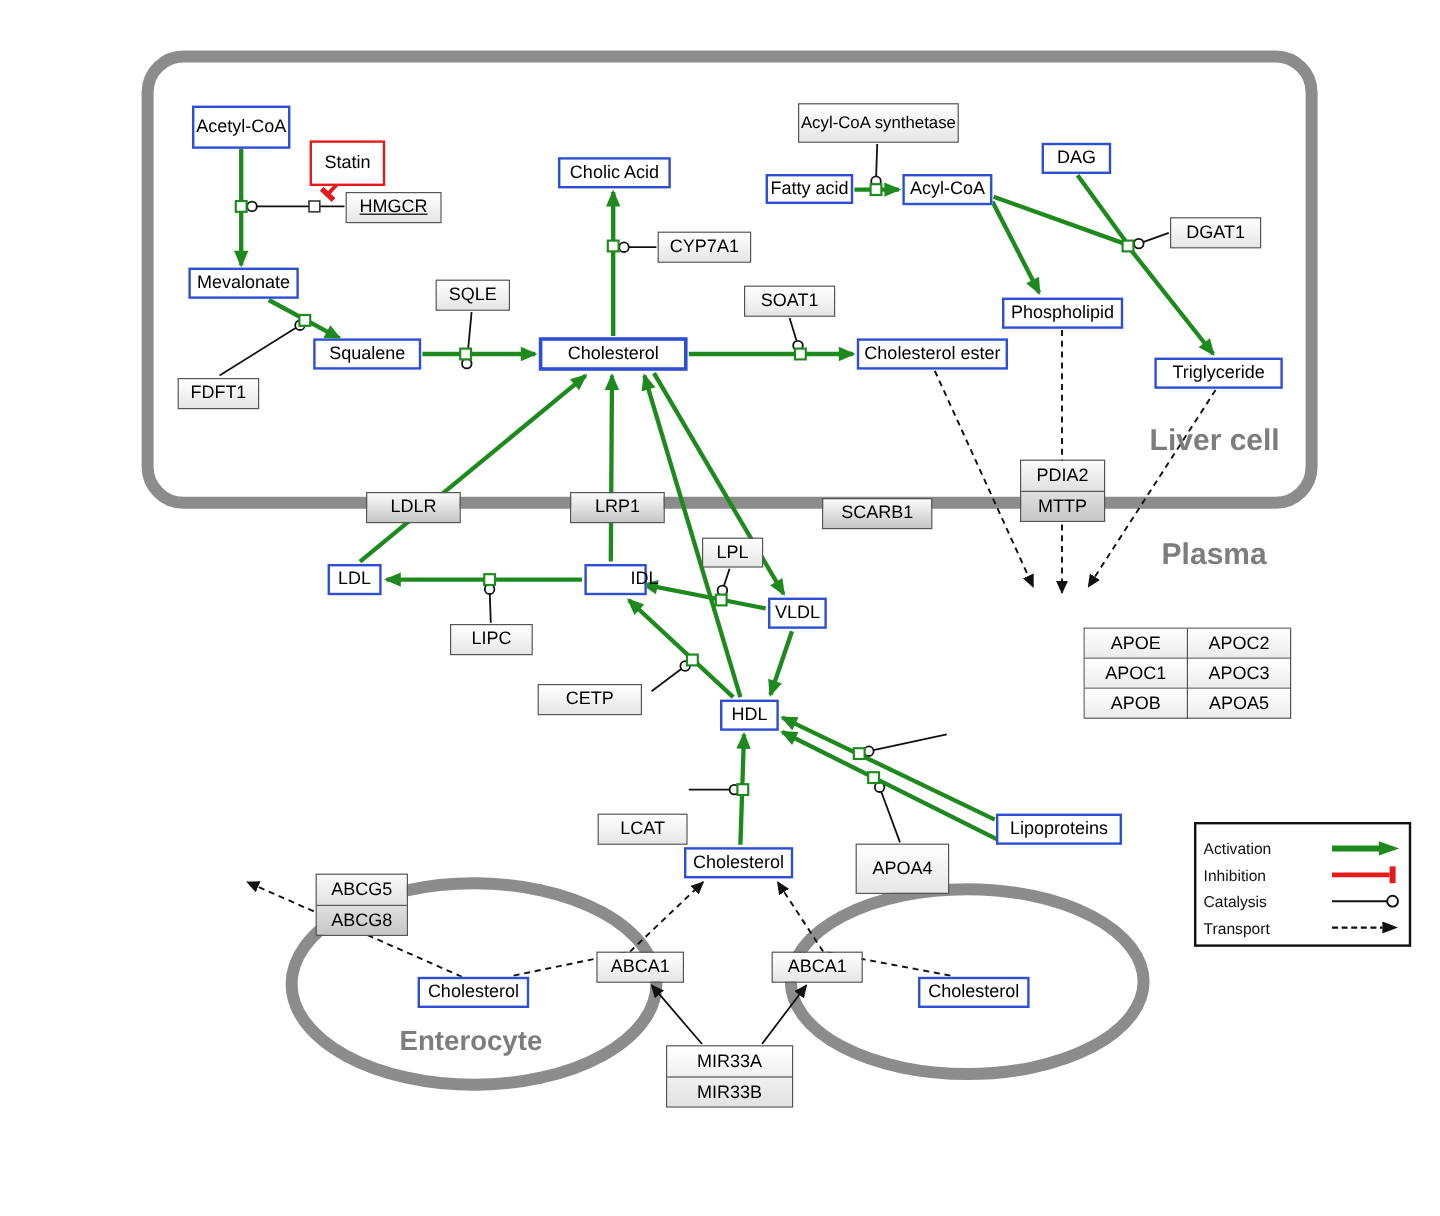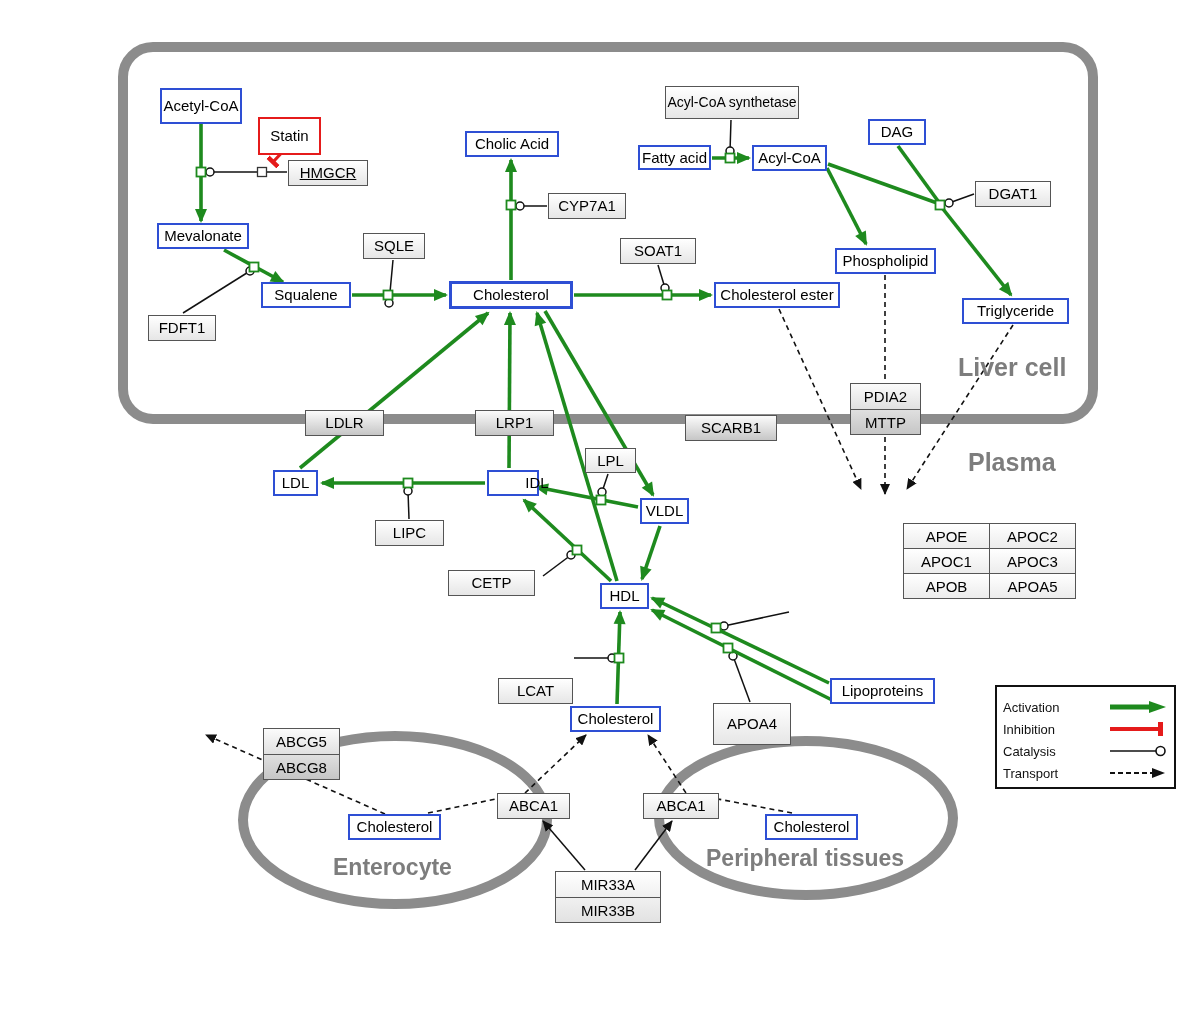--- a/index.html
+++ b/index.html
@@ -125,21 +125,20 @@
     <rect x="614.5" y="653.5" width="9" height="9"></rect>
     <rect x="711.5" y="623.5" width="9" height="9"></rect>
     <rect x="723.5" y="643.5" width="9" height="9"></rect>
   </g>
   <rect x="257.5" y="167.5" width="9" height="9" fill="#fff" stroke="#333" stroke-width="1.3"></rect>
 </svg>
 
 <div class="complabel" style="left:958px;top:353px;font-size:25px;">Liver cell</div>
 <div class="complabel" style="left:968px;top:448px;font-size:25px;">Plasma</div>
 <div class="complabel" style="left:333px;top:854px;font-size:23px;">Enterocyte</div>
-<div class="complabel" style="left:706px;top:845px;font-size:23px;">Peripheral tissues</div>
 
 <div class="node metab" style="left:160px;top:88px;width:82px;height:36px;">Acetyl-CoA</div>
 <div class="node metab" style="left:157px;top:223px;width:92px;height:26px;">Mevalonate</div>
 <div class="node metab" style="left:261px;top:282px;width:90px;height:26px;">Squalene</div>
 <div class="node metab" style="left:465px;top:131px;width:94px;height:26px;">Cholic Acid</div>
 <div class="node metab bold" style="left:449px;top:281px;width:124px;height:28px;">Cholesterol</div>
 <div class="node metab" style="left:714px;top:282px;width:126px;height:26px;">Cholesterol ester</div>
 <div class="node metab" style="left:638px;top:145px;width:73px;height:25px;">Fatty acid</div>
 <div class="node metab" style="left:752px;top:145px;width:75px;height:26px;">Acyl-CoA</div>
 <div class="node metab" style="left:868px;top:119px;width:58px;height:26px;">DAG</div>

